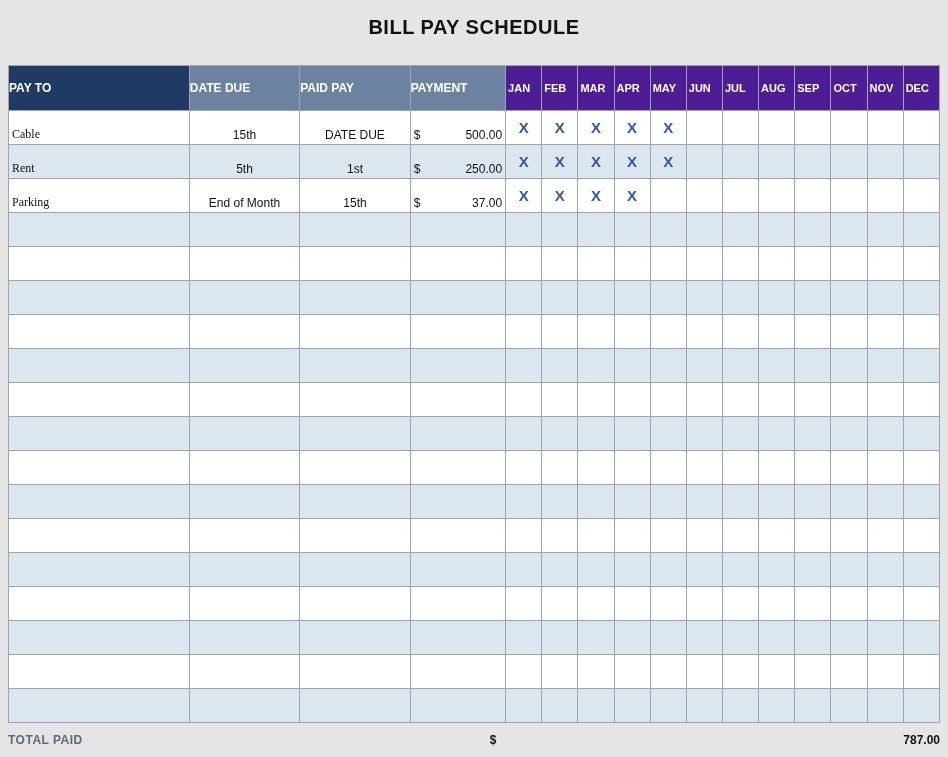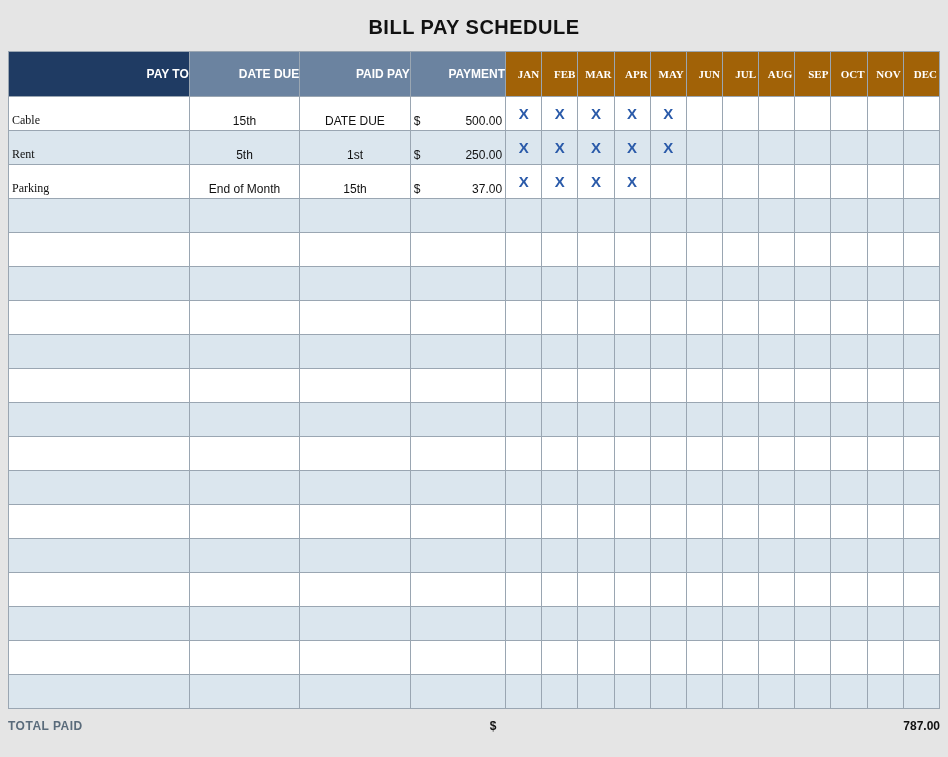--- a/index.html
+++ b/index.html
@@ -11,45 +11,45 @@
   }
   .sheet {
     background: #e5e5e5;
   }
   h1.title {
     text-align: center;
     font-size: 20px;
     font-weight: 700;
     letter-spacing: 0.5px;
     color: #111;
-    padding: 8px 0 12px 0;
+    padding: 8px 0 26px 0;
   }
   table {
     width: 932px;
     margin: 0 auto;
     border-collapse: collapse;
     table-layout: fixed;
   }
   th, td {
     border: 1px solid #9aa6b2;
     overflow: hidden;
     white-space: nowrap;
   }
   thead th {
     background: #1f3b63;
     color: #ffffff;
     font-weight: 700;
     font-size: 12px;
-    text-align: right;
+    text-align: left;
     height: 24px;
     vertical-align: middle;
   }
   thead th.wide1 { background:#1f3b63; }
   thead th.wide2, thead th.wide3, thead th.wide4 { background:#6b83a0; }
-  thead th.month { background:#a16207; font-size:11px; padding:16px 2px;font-family:Liberation Serif, serif; }
+  thead th.month { background:#4c1d95; font-size:11px; padding:16px 2px; }
   col.c-payto   { width:180px; }
   col.c-datedue { width:110px; }
   col.c-autopay { width:110px; }
   col.c-payment { width:95px; }
   col.c-month   { width:36px; }
   tbody tr { height:34px; }
   tbody tr.alt td { background:#dbe6ee; }
   tbody tr.plain td { background:#ffffff; }
   tbody td {
     font-size:12px;

